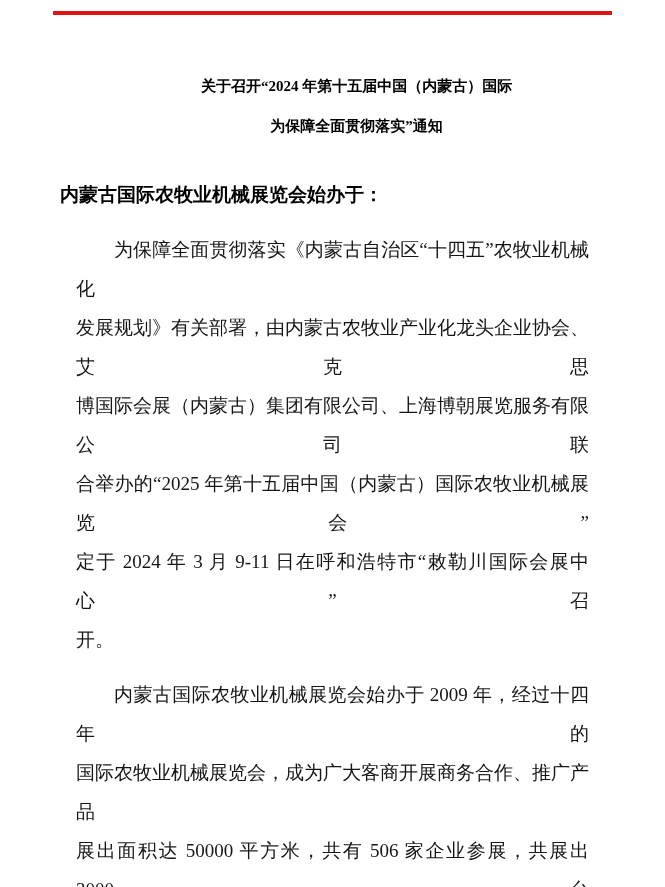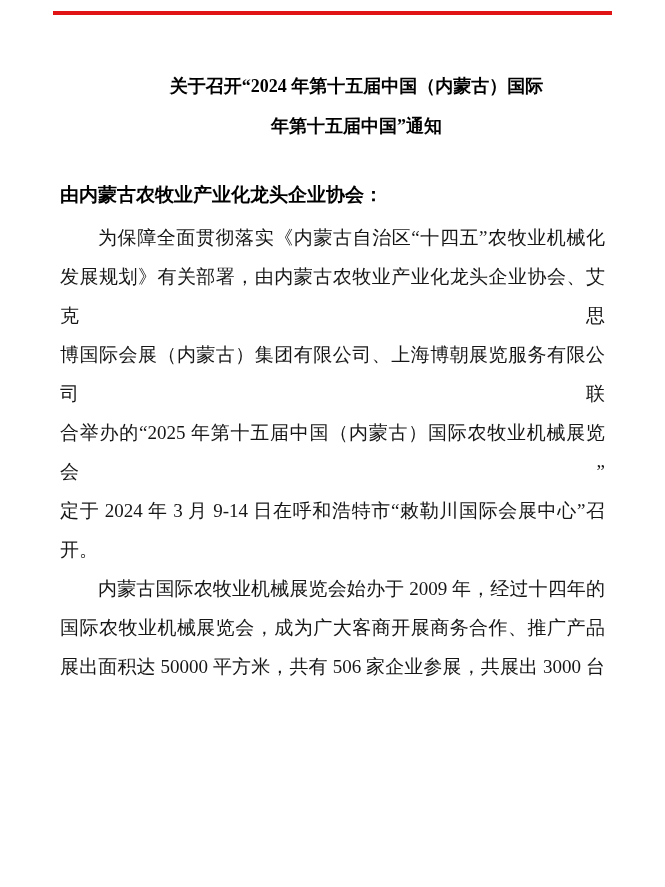--- a/index.html
+++ b/index.html
@@ -18,56 +18,56 @@
   .banner-text {
     font-size:55px; line-height:62px; font-weight:bold;
     color:var(--red); white-space:nowrap;
     transform:scaleX(0.5); transform-origin:center;
   }
   .rule { width:559px; height:4px; background:var(--red); margin:11px auto 0 auto; }
 
   
   .notice-title {
     margin-top:51px; text-align:center;
-    font-weight:bold; font-size:18px; line-height:40px; color:#000;padding-left:48px;
+    font-weight:bold; font-size:15px; line-height:40px; color:#000;padding-left:48px;
   }
 
   
   .content { width:545px; margin:0 auto; }
   .salutation {
     margin-top:29px; margin-bottom:4px;
     font-weight:bold; font-size:19px; line-height:39px; color:#000;
   }
-  .paragraph { margin:0; }
+  .paragraph { margin:16px; }
   .paragraph .line { font-size:19px; line-height:39px; color:#161616; }
   .line.j { text-align:justify; text-align-last:justify; }
   .line.indent { text-indent:38px; }
 </style>
 </head>
 <body style="background: rgb(255, 255, 255);">
 
 <div class="page">
 
 
   <div class="rule"></div>
 
   <div class="notice-title">
     <div>关于召开“2024 年第十五届中国（内蒙古）国际</div>
-    <div>年第十五届中国”通知</div>
+    <div>为保障全面贯彻落实”通知</div>
   </div>
 
   <div class="content">
-    <div class="salutation">由内蒙古农牧业产业化龙头企业协会：</div>
+    <div class="salutation">内蒙古国际农牧业机械展览会始办于：</div>
 
   <div class="paragraph">
         <div class="line j indent">为保障全面贯彻落实《内蒙古自治区“十四五”农牧业机械化</div>
         <div class="line j">发展规划》有关部署，由内蒙古农牧业产业化龙头企业协会、艾克思</div>
         <div class="line j">博国际会展（内蒙古）集团有限公司、上海博朝展览服务有限公司联</div>
         <div class="line j">合举办的“2025 年第十五届中国（内蒙古）国际农牧业机械展览会”</div>
-        <div class="line j">定于 2024 年 3 月 9-14 日在呼和浩特市“敕勒川国际会展中心”召</div>
+        <div class="line j">定于 2024 年 3 月 9-11 日在呼和浩特市“敕勒川国际会展中心”召</div>
         <div class="line">开。</div>
       </div>
       <div class="paragraph">
         <div class="line j indent">内蒙古国际农牧业机械展览会始办于 2009 年，经过十四年的</div>
         <div class="line j">国际农牧业机械展览会，成为广大客商开展商务合作、推广产品</div>
         <div class="line j">展出面积达 50000 平方米，共有 506 家企业参展，共展出 3000 台</div>
       </div>
     </div>
 
 </div>

